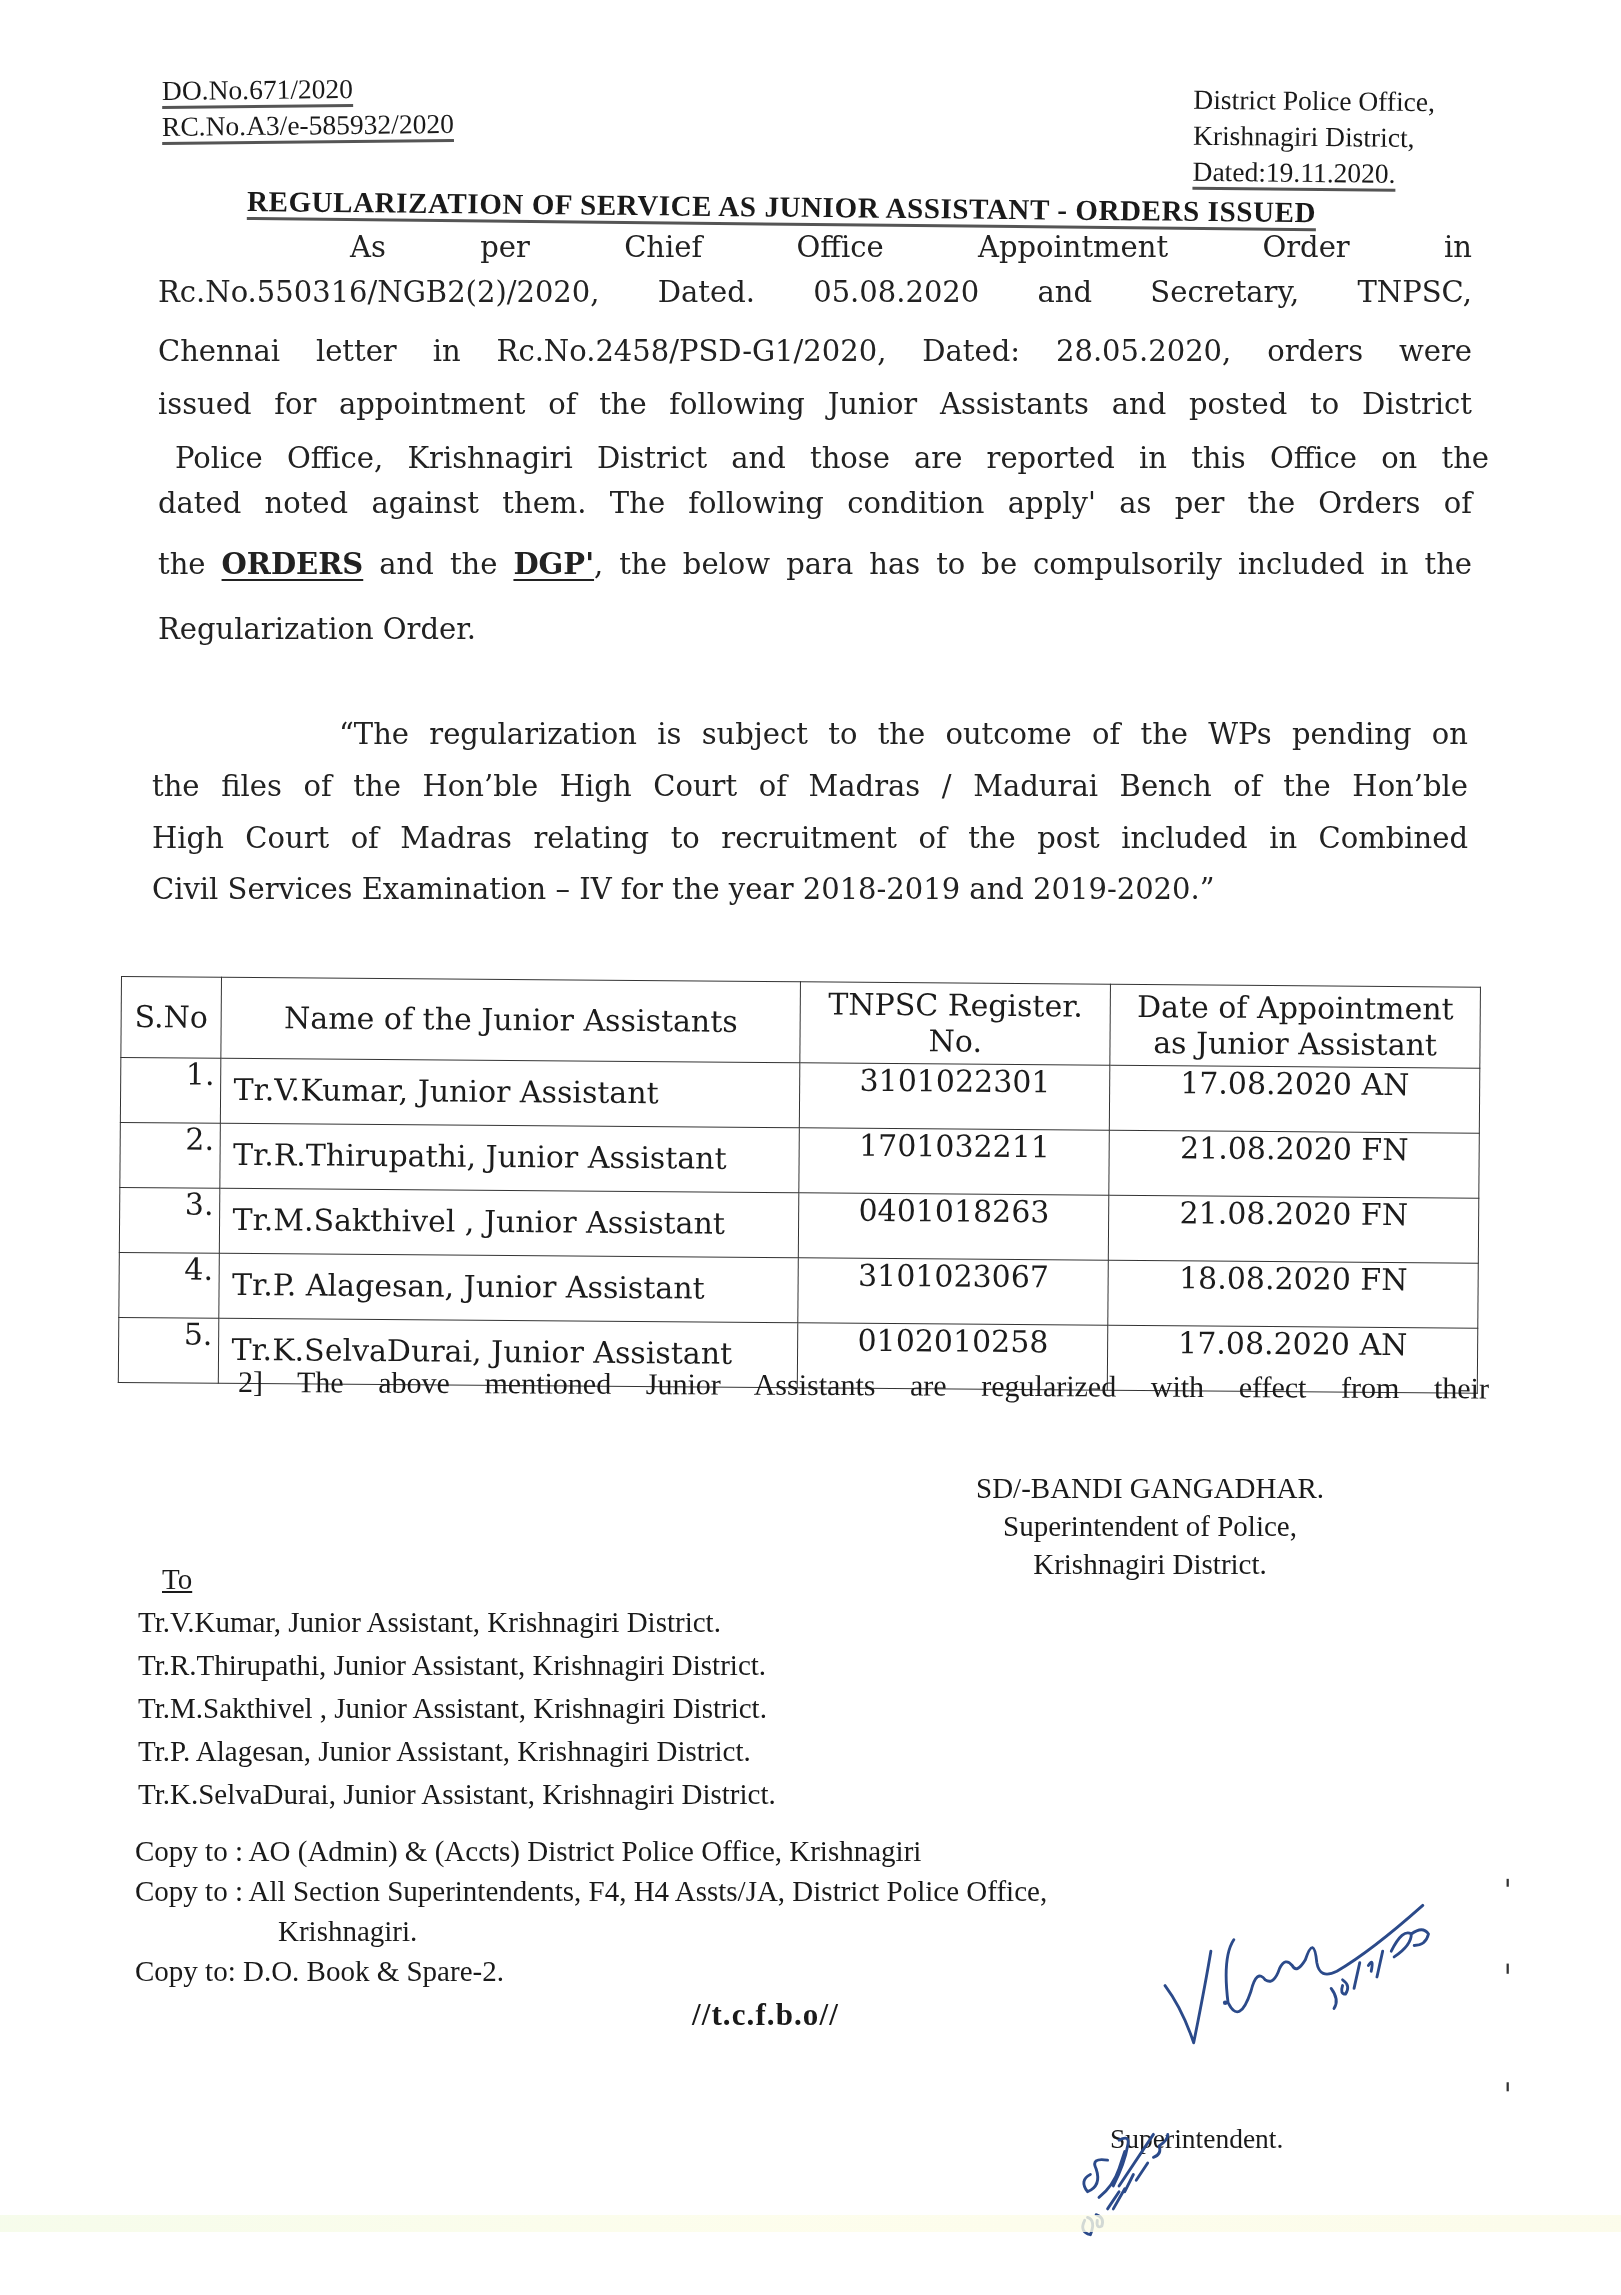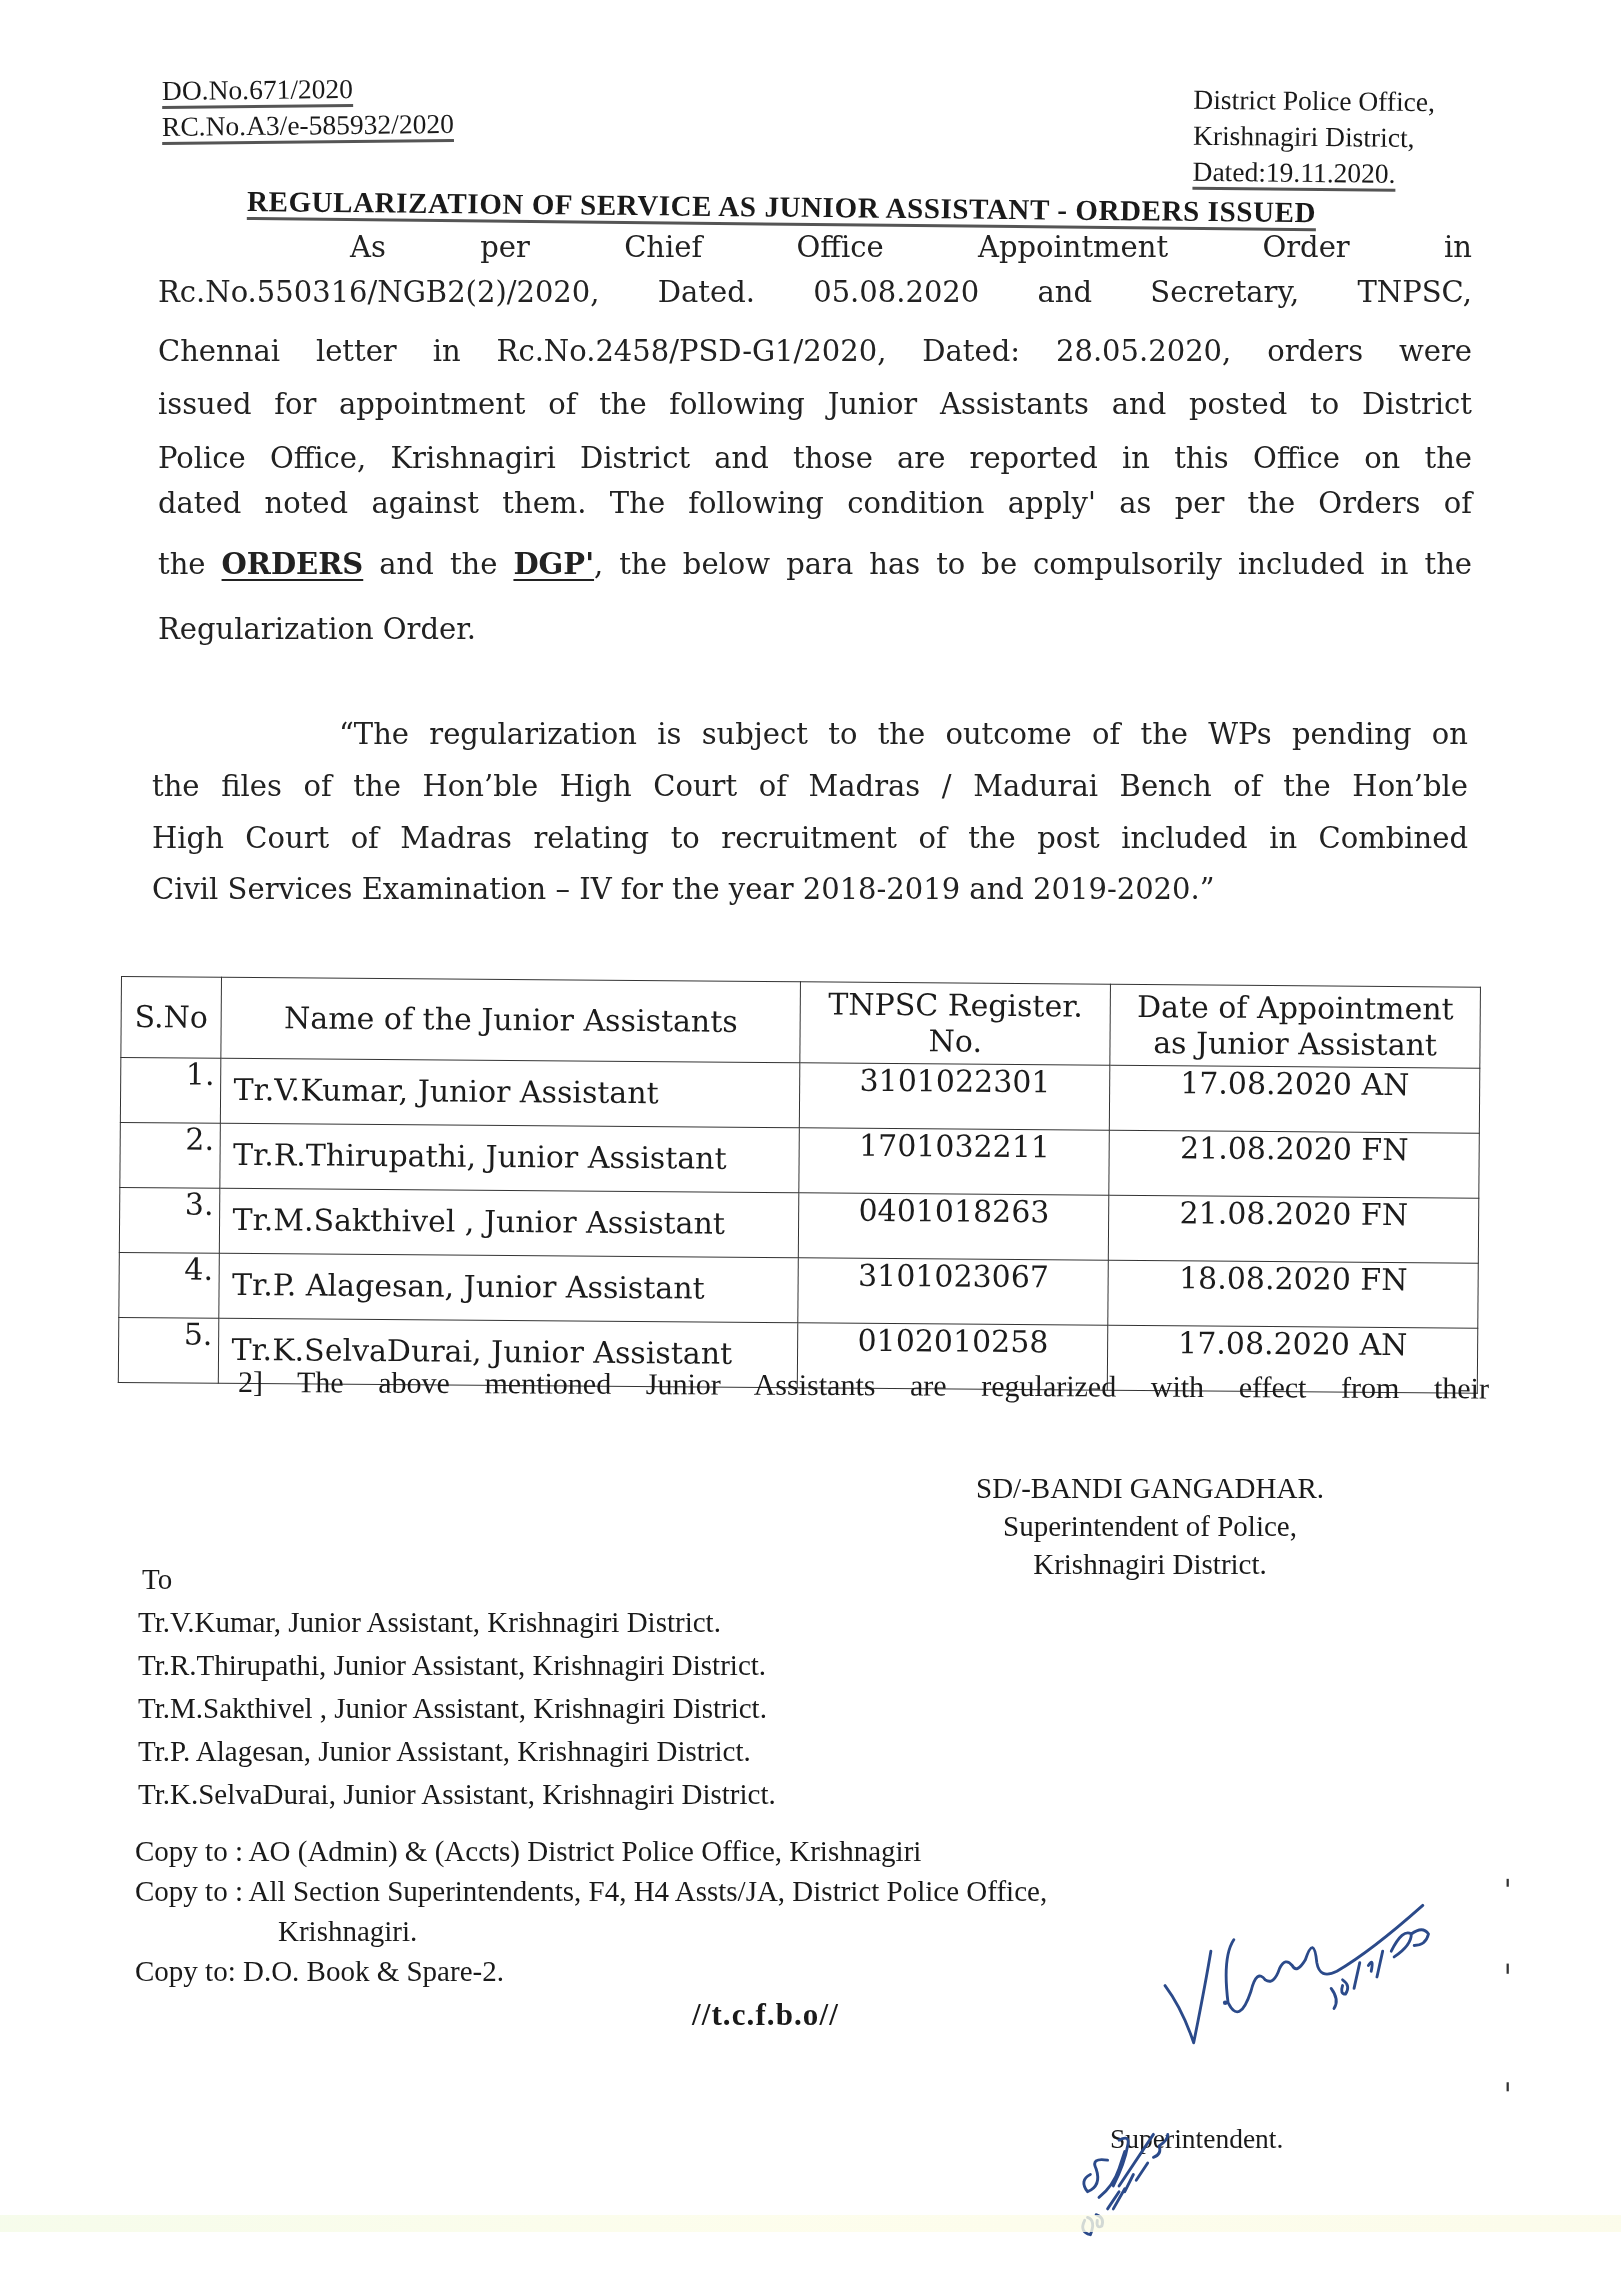--- a/index.html
+++ b/index.html
@@ -31,21 +31,21 @@
   td.name { text-align: left; padding-left: 12.6px; padding-top: 8px; }
   td.reg, td.date { text-align: center; line-height: 34px; }
   col.c1 { width: 100px; } col.c2 { width: 580px; } col.c3 { width: 310px; } col.c4 { width: 370px; }
 
   
   #para2 { left: 152px; top: 1366px; width: 1337px; font-size: 30px; line-height: 38px; font-family: "Liberation Serif", serif; }
   #para2 .first { text-indent: 86px; text-align: justify; text-align-last: justify; white-space: nowrap; transform: rotate(0.3deg); }
   #sig-block { left: 976px; top: 1469px; font-size: 29px; line-height: 38px; text-align: center; }
 
   #to-block { left: 138px; top: 1558px; font-size: 29px; line-height: 43px; }
-  #to-block .to-label { margin-left: 4px; }
+  #to-block .to-label { margin-left: 24px; text-decoration: underline; }
   #copy-block { left: 135px; top: 1831px; font-size: 29px; line-height: 40px; }
   #copy-block .indent { padding-left: 143px; }
   #tcfbo { left: 692px; top: 1997px; font-size: 31px; letter-spacing: 1.1px; font-weight: bold; }
   #superintendent { left: 1110px; top: 2123px; font-size: 27.5px; }
 
   .ink { stroke: #2b4a8a; fill: none; stroke-width: 5; stroke-linecap: round; stroke-linejoin: round; }
   #scan-band { left: 0; top: 2215px; width: 1622px; height: 17px; background: linear-gradient(to right, #f4fbe6, #fdfde8, #fbfbe6); opacity: .8; }
   #edge-marks { left: 1506px; top: 1877px; width: 3.4px; height: 241px; }
 </style>
 </head>
@@ -62,21 +62,21 @@
   <div class="ul">Dated:19.11.2020.</div>
 </div>
 
 <div id="title" class="abs ul">REGULARIZATION OF SERVICE AS JUNIOR ASSISTANT - ORDERS ISSUED</div>
 
 <div class="body-text">
   <div class="line" style="top:230px; left:350px; width:1122px;">As per Chief Office Appointment Order in</div>
   <div class="line" style="top:275px;">Rc.No.550316/NGB2(2)/2020, Dated. 05.08.2020 and Secretary, TNPSC,</div>
   <div class="line" style="top:334px;">Chennai letter in Rc.No.2458/PSD-G1/2020, Dated: 28.05.2020, orders were</div>
   <div class="line" style="top:387px;">issued for appointment of the following Junior Assistants and posted to District</div>
-  <div class="line" style="top:441px;">Police Office, Krishnagiri District and those are reported in this Office on the</div>
+  <div class="line" style="top:441px;margin-left:17px;">Police Office, Krishnagiri District and those are reported in this Office on the</div>
   <div class="line" style="top:486px;">dated noted against them. The following condition apply' as per the Orders of</div>
   <div class="line" style="top:547px;">
     <span>the</span>
     <span class="bold-u">ORDERS</span>
     <span>and the</span>
     <span class="bold-u">DGP'</span><span>, the below para has to be compulsorily included in the</span>
   </div>
   <div class="abs" style="top:600px; left:158px;margin-top:12px;">Regularization Order.</div>
 </div>
 

